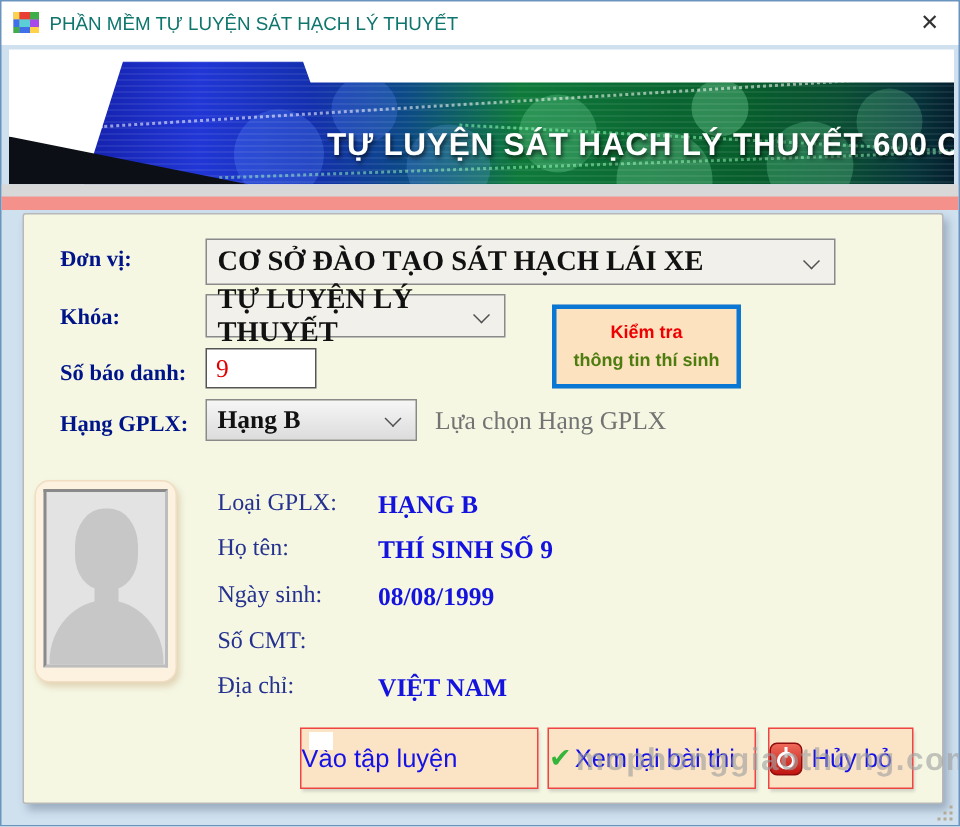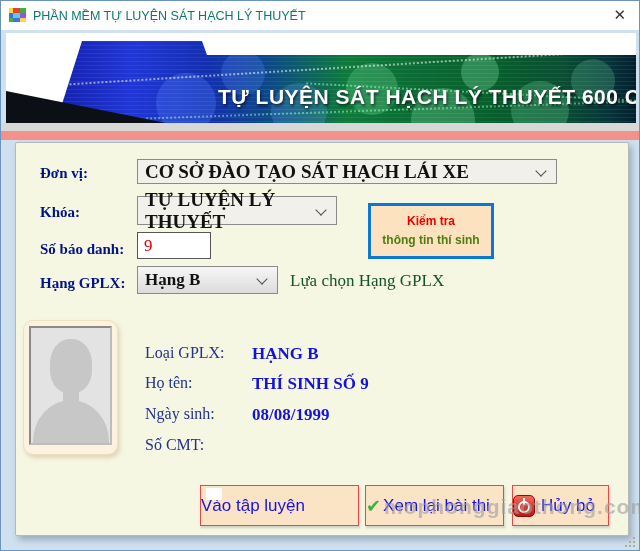--- a/index.html
+++ b/index.html
@@ -44,33 +44,33 @@
     font-family:"Liberation Serif",serif;font-weight:bold;color:#111;}
   .chev{position:absolute;right:11px;top:50%;width:7px;height:7px;margin-top:-5px;
     border-right:1.6px solid #505050;border-bottom:1.6px solid #505050;transform:rotate(45deg);}
   .sbd-input{position:absolute;box-sizing:border-box;background:#fff;border:1px solid #555;
     font-family:"Liberation Serif",serif;font-size:17px;color:#e00000;padding:0 0 0 6px;outline:none;}
   .check-btn{position:absolute;box-sizing:border-box;background:#fde2c0;border:3px solid #0b77d4;
     display:flex;flex-direction:column;align-items:center;justify-content:center;cursor:pointer;
     font-size:12px;font-weight:bold;line-height:1.55;}
   .check-btn .l1{color:#ee0000;}
   .check-btn .l2{color:#4d7c0f;}
-  .hint{position:absolute;font-family:"Liberation Serif",serif;font-size:17px;color:#14532d;white-space:nowrap;}
+  .hint{position:absolute;font-family:"Liberation Serif",serif;font-size:17px;color:#737373;white-space:nowrap;}
   
   .photo-outer{position:absolute;left:7px;top:177px;width:93px;height:133px;background:#fdf2df;
     border:1px solid #f0ddc2;border-radius:10px;box-shadow:2px 3px 4px rgba(190,150,100,.35);}
   .photo-inner{position:absolute;left:5px;top:5px;width:79px;height:115px;background:#e3e3e3;
     border:2px solid #8a8a8a;border-right-color:#bdbdbd;border-bottom-color:#bdbdbd;overflow:hidden;}
   .ph-head{position:absolute;left:19px;top:11px;width:42px;height:54px;background:#c7c7c7;
     border-radius:46% 46% 42% 42%;}
   .ph-neck{position:absolute;left:32px;top:58px;width:16px;height:18px;background:#c7c7c7;}
   .ph-body{position:absolute;left:2px;top:72px;width:76px;height:46px;background:#c7c7c7;
     border-radius:50% 50% 0 0/90% 90% 0 0;}
   
-  .info-row{position:absolute;height:20px;white-space:nowrap;margin-top:17px;}
+  .info-row{position:absolute;height:20px;white-space:nowrap;}
   .ilabel{position:absolute;left:0;font-family:"Liberation Serif",serif;font-size:16px;color:#24318f;}
   .ivalue{position:absolute;left:107px;font-family:"Liberation Serif",serif;font-weight:bold;
     font-size:17px;color:#1412dd;}
   
   .act-btn{position:absolute;box-sizing:border-box;background:#fbe3c5;border:1px solid #ef4444;
     display:flex;align-items:center;gap:4px;cursor:pointer;
     font-size:17px;font-weight:normal;color:#1512e6;box-shadow:1px 2px 2px rgba(120,120,120,.3);}
   .blank-ic{position:absolute;left:5px;top:2px;width:16px;height:12px;background:#ffffff;}
   .check-ic{color:#35b53a;font-size:18px;font-family:"DejaVu Sans",sans-serif;line-height:1;}
   .power-ic{position:relative;width:20px;height:20px;border-radius:5px;flex:0 0 20px;
@@ -123,21 +123,21 @@
     <div class="wedge"></div>
     <span class="banner-title">TỰ LUYỆN SÁT HẠCH LÝ THUYẾT 600 CÂU</span>
   </div>
 
   <div class="strip-gray"></div>
   <div class="strip-red"></div>
 
   <div class="panel">
 
     <span class="flabel" style="left:24px;top:22px;">Đơn vị:</span>
-    <div class="dropdown" style="left:121px;top:16px;width:420px;height:25px;font-size:19px;">
+    <div class="dropdown" style="left:121px;top:16px;width:420px;height:31px;font-size:19px;">
       <span>CƠ SỞ ĐÀO TẠO SÁT HẠCH LÁI XE</span>
       <i class="chev"></i>
     </div>
 
     <span class="flabel" style="left:24px;top:61px;">Khóa:</span>
     <div class="dropdown" style="left:121px;top:53px;width:200px;height:29px;font-size:19px;">
       <span>TỰ LUYỆN LÝ THUYẾT</span>
       <i class="chev"></i>
     </div>
     <div class="check-btn" style="left:352px;top:60px;width:126px;height:56px;">
@@ -170,20 +170,24 @@
     <div class="info-row" style="left:129px;top:214px;width:440px;">
       <span class="ilabel">Họ tên:</span>
       <span class="ivalue">THÍ SINH SỐ 9</span>
     </div>
     <div class="info-row" style="left:129px;top:245px;width:440px;">
       <span class="ilabel">Ngày sinh:</span>
       <span class="ivalue">08/08/1999</span>
     </div>
     <div class="info-row" style="left:129px;top:276px;width:440px;">
       <span class="ilabel">Số CMT:</span>
+    </div>
+    <div class="info-row" style="left:129px;top:306px;width:440px;">
+      <span class="ilabel">Địa chỉ:</span>
+      <span class="ivalue">VIỆT NAM</span>
     </div>
 
     <div class="act-btn" style="left:184px;top:342px;width:159px;height:41px;">
       <span class="blank-ic"></span>
       <span>Vào tập luyện</span>
     </div>
     <div class="act-btn" style="left:349px;top:342px;width:139px;height:41px;gap:2px;">
       <span class="check-ic">✔</span>
       <span>Xem lại bài thi</span>
     </div>

